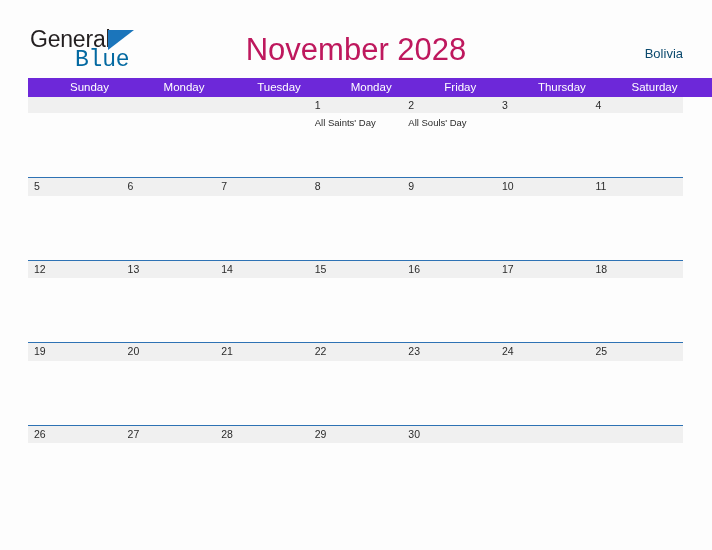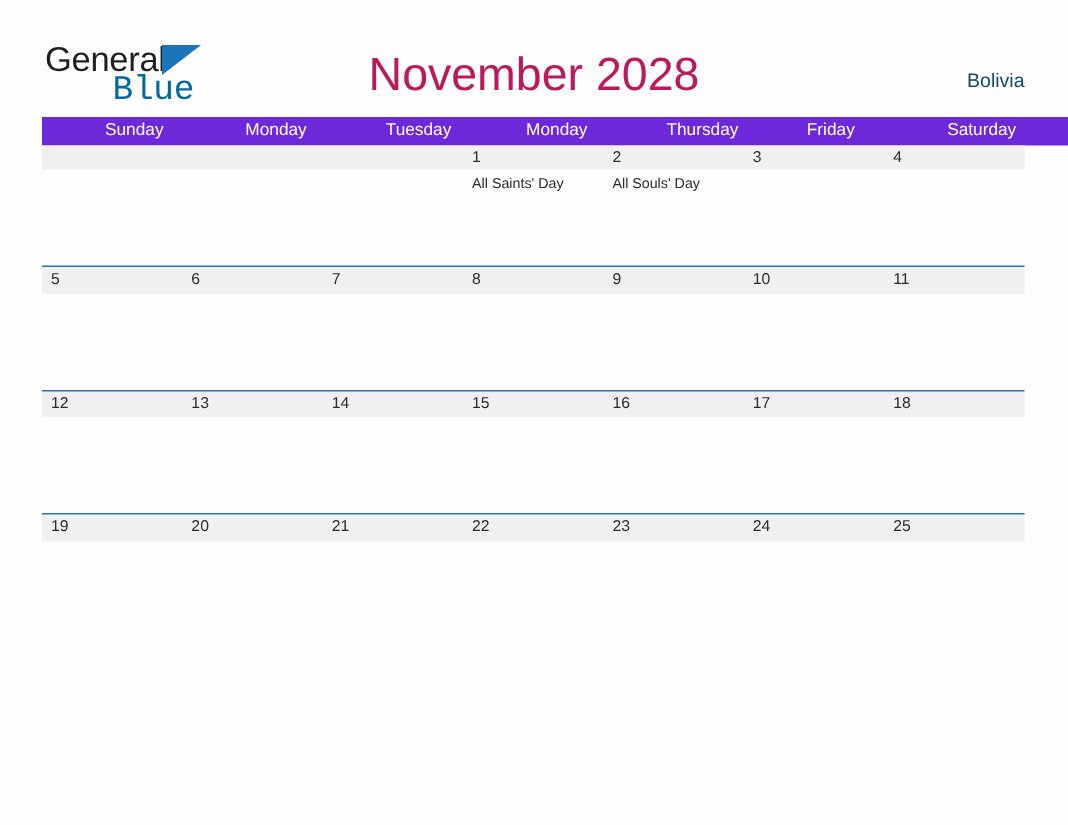--- a/index.html
+++ b/index.html
@@ -180,22 +180,22 @@
 
   </div>
 
   <div class="calendar">
 
     <div class="weekday-header">
       <div class="weekday-cell">Sunday</div>
       <div class="weekday-cell">Monday</div>
       <div class="weekday-cell">Tuesday</div>
       <div class="weekday-cell">Monday</div>
+      <div class="weekday-cell">Friday</div>
       <div class="weekday-cell">Thursday</div>
-      <div class="weekday-cell">Friday</div>
       <div class="weekday-cell">Saturday</div>
     </div>
 
     <div id="weeks-container">
         <div class="week-row">
           <div class="num-band">
             <div class="num-cell"></div>
             <div class="num-cell"></div>
             <div class="num-cell"></div>
             <div class="num-cell">1</div>
@@ -270,17 +270,37 @@
           <div class="event-band">
             <div class="event-cell"></div>
             <div class="event-cell"></div>
             <div class="event-cell"></div>
             <div class="event-cell"></div>
             <div class="event-cell"></div>
             <div class="event-cell"></div>
             <div class="event-cell"></div>
           </div>
         </div>
+        <div class="week-row separated">
+          <div class="num-band">
+            <div class="num-cell">26</div>
+            <div class="num-cell">27</div>
+            <div class="num-cell">28</div>
+            <div class="num-cell">29</div>
+            <div class="num-cell">30</div>
+            <div class="num-cell"></div>
+            <div class="num-cell"></div>
+          </div>
+          <div class="event-band">
+            <div class="event-cell"></div>
+            <div class="event-cell"></div>
+            <div class="event-cell"></div>
+            <div class="event-cell"></div>
+            <div class="event-cell"></div>
+            <div class="event-cell"></div>
+            <div class="event-cell"></div>
+          </div>
+        </div>
       </div>
 
   </div>
 
 </div>
 
 </body></html>

